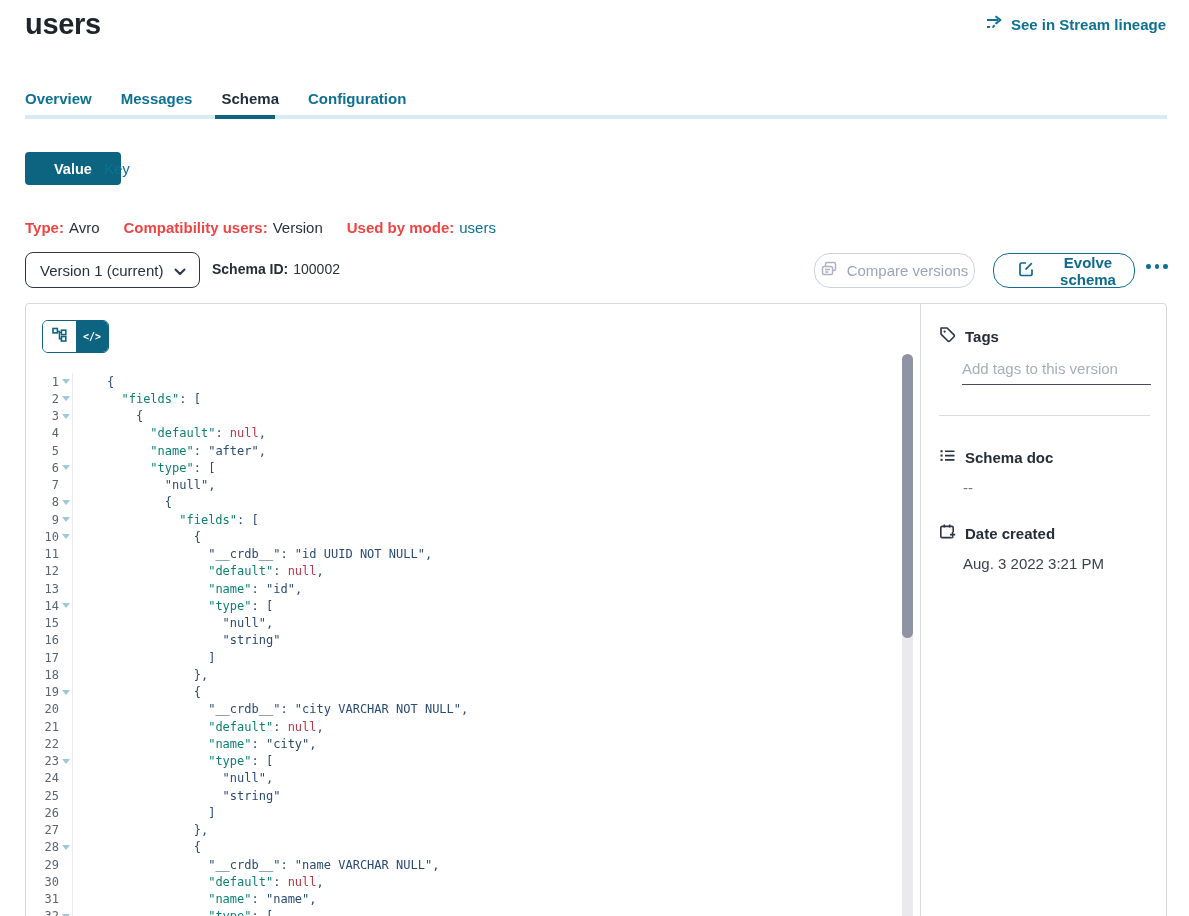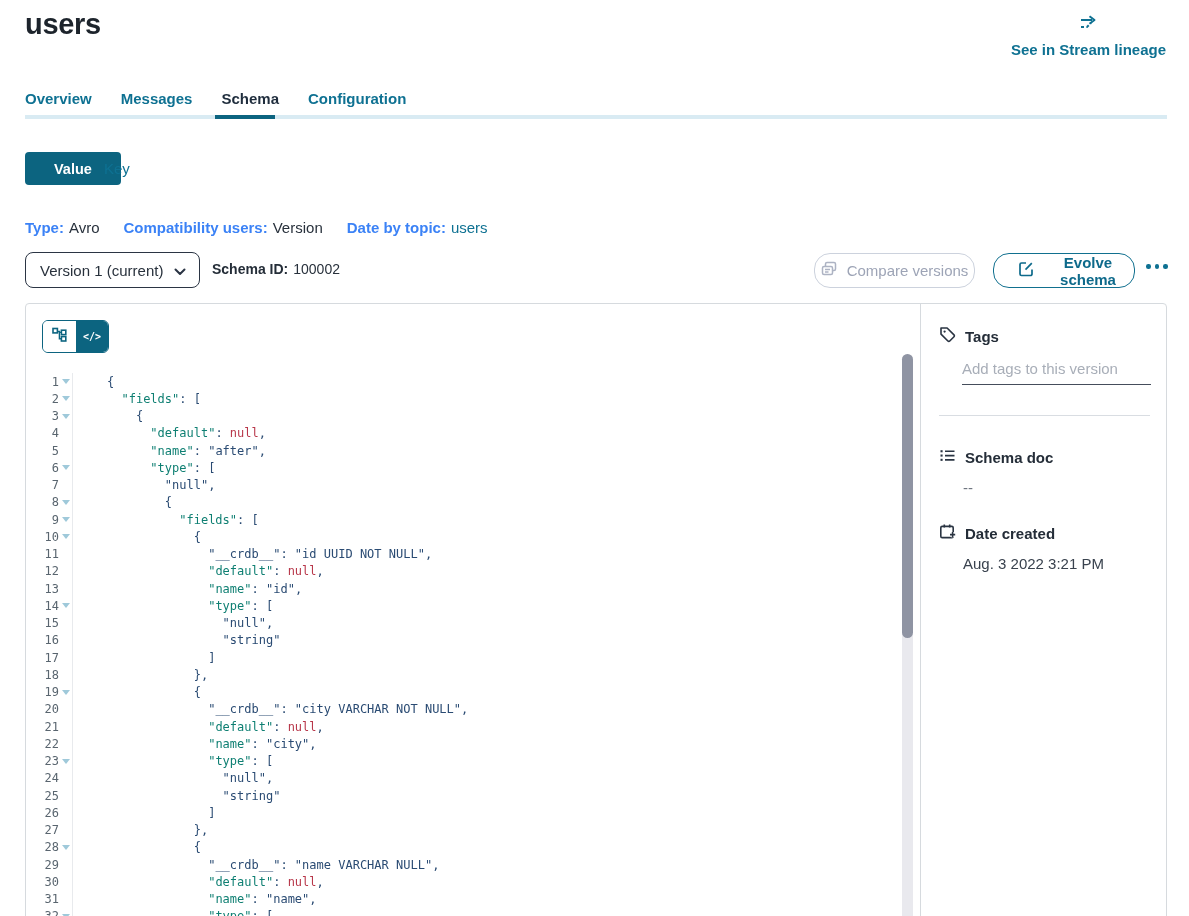--- a/index.html
+++ b/index.html
@@ -5,37 +5,37 @@
   * { margin:0; padding:0; box-sizing:border-box; }
   html,body { background:#fff; }
   .page {
     position:relative; width:1189px; height:916px; overflow:hidden;
     font-family:"Liberation Sans", sans-serif; color:#28313c; background:#fff;
   }
   
   .title { position:absolute; left:25px; top:8px; font-size:29px; font-weight:700;
            color:#1d242c; letter-spacing:-0.3px; }
   .lineage { position:absolute; right:23px; top:15px; display:flex; align-items:center; gap:7px;
-             color:#0e7192; font-size:15px; font-weight:600; cursor:pointer;flex-direction:column; }
+             color:#0e7192; font-size:15px; font-weight:600; cursor:pointer; }
   
   .tabs { position:absolute; left:25px; top:90px; display:flex; gap:29px; }
   .tab { font-size:15px; font-weight:600; color:#0e7192; cursor:pointer; }
   .tab.active { color:#1f2d3d; }
   .tab-track { position:absolute; left:25px; top:115px; width:1142px; height:4px; background:#d9ebf3; }
   .tab-active-bar { position:absolute; left:215px; top:115px; width:60px; height:4px; background:#0c6480; z-index:2; }
   
   .seg-value { position:absolute; left:25px; top:152px; height:33px; padding:0 29px;
                background:#0c6480; color:#fff; font-size:14.5px; font-weight:600;
                border:none; border-radius:4px; display:flex; align-items:center; cursor:pointer; }
   .seg-key { position:absolute; left:104px; top:160px; font-size:15px; font-weight:500;
              color:#0e7192; cursor:pointer; }
   
   .meta { position:absolute; left:25px; top:219px; display:flex; gap:24px; font-size:15px; }
   .meta .grp { display:flex; gap:5px; }
-  .meta b { font-weight:700; color:#3b82f6; }
+  .meta b { font-weight:700; color:#ef4444; }
   .meta .val { color:#28313c; }
   .meta .lnk { color:#0e7192; cursor:pointer; }
   
   .version-select { position:absolute; left:25px; top:252px; width:175px; height:36px;
                     border:1.5px solid #2b3544; border-radius:8px; background:#fff;
                     display:flex; align-items:center; justify-content:space-between;
                     padding:0 13px 0 14px; font-size:15px; color:#28313c; cursor:pointer; }
   .schema-id { position:absolute; left:212px; top:261px; font-size:14px; }
   .schema-id b { font-weight:700; color:#242d38; margin-right:5px; }
   .btn { position:absolute; top:253px; height:35px; border-radius:16px; background:#fff;
@@ -123,21 +123,21 @@
   <div class="meta">
     <div class="grp">
       <b>Type:</b>
       <span class="val">Avro</span>
     </div>
     <div class="grp">
       <b>Compatibility users:</b>
       <span class="val">Version</span>
     </div>
     <div class="grp">
-      <b>Date by topic:</b>
+      <b>Used by mode:</b>
       <span class="lnk">users</span>
     </div>
   </div>
 
   <div class="version-select">
     <span>Version 1 (current)</span>
     <span>
       <svg width="12" height="8" viewBox="0 0 12 8" fill="none">
         <path d="M1.5 1.5 L6 6 L10.5 1.5" stroke="#2b3544" stroke-width="2" stroke-linecap="round" stroke-linejoin="round"></path>
       </svg>

